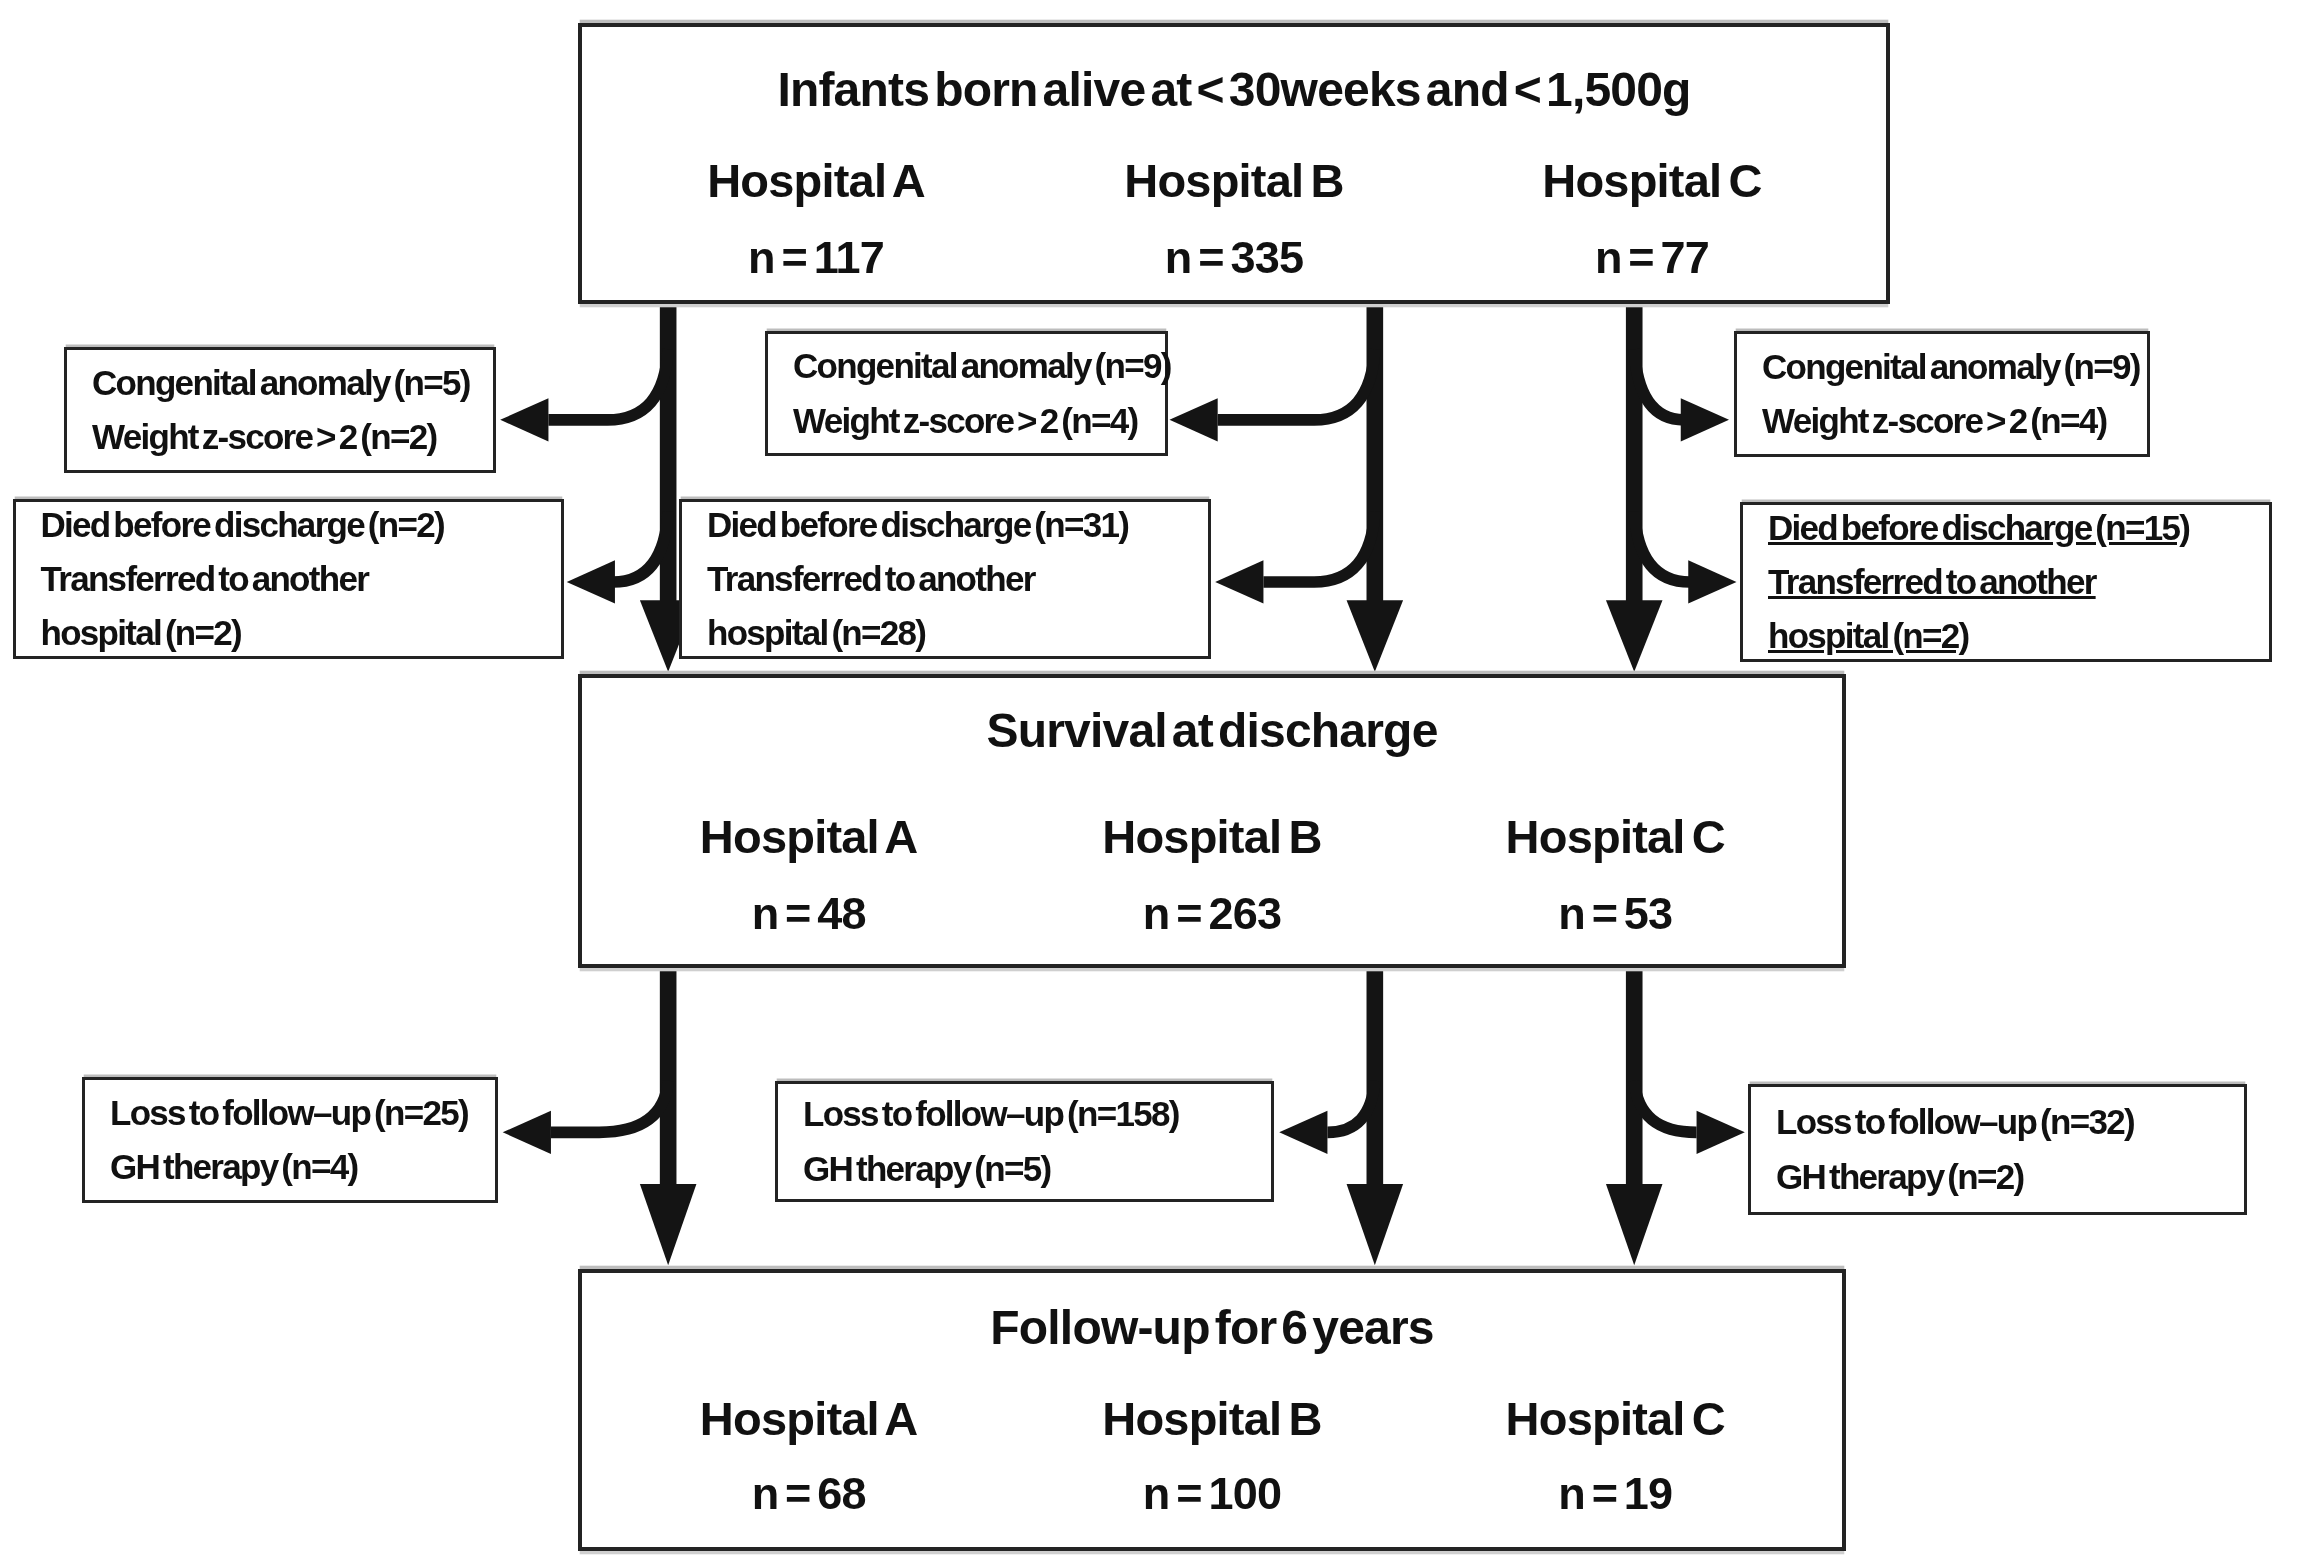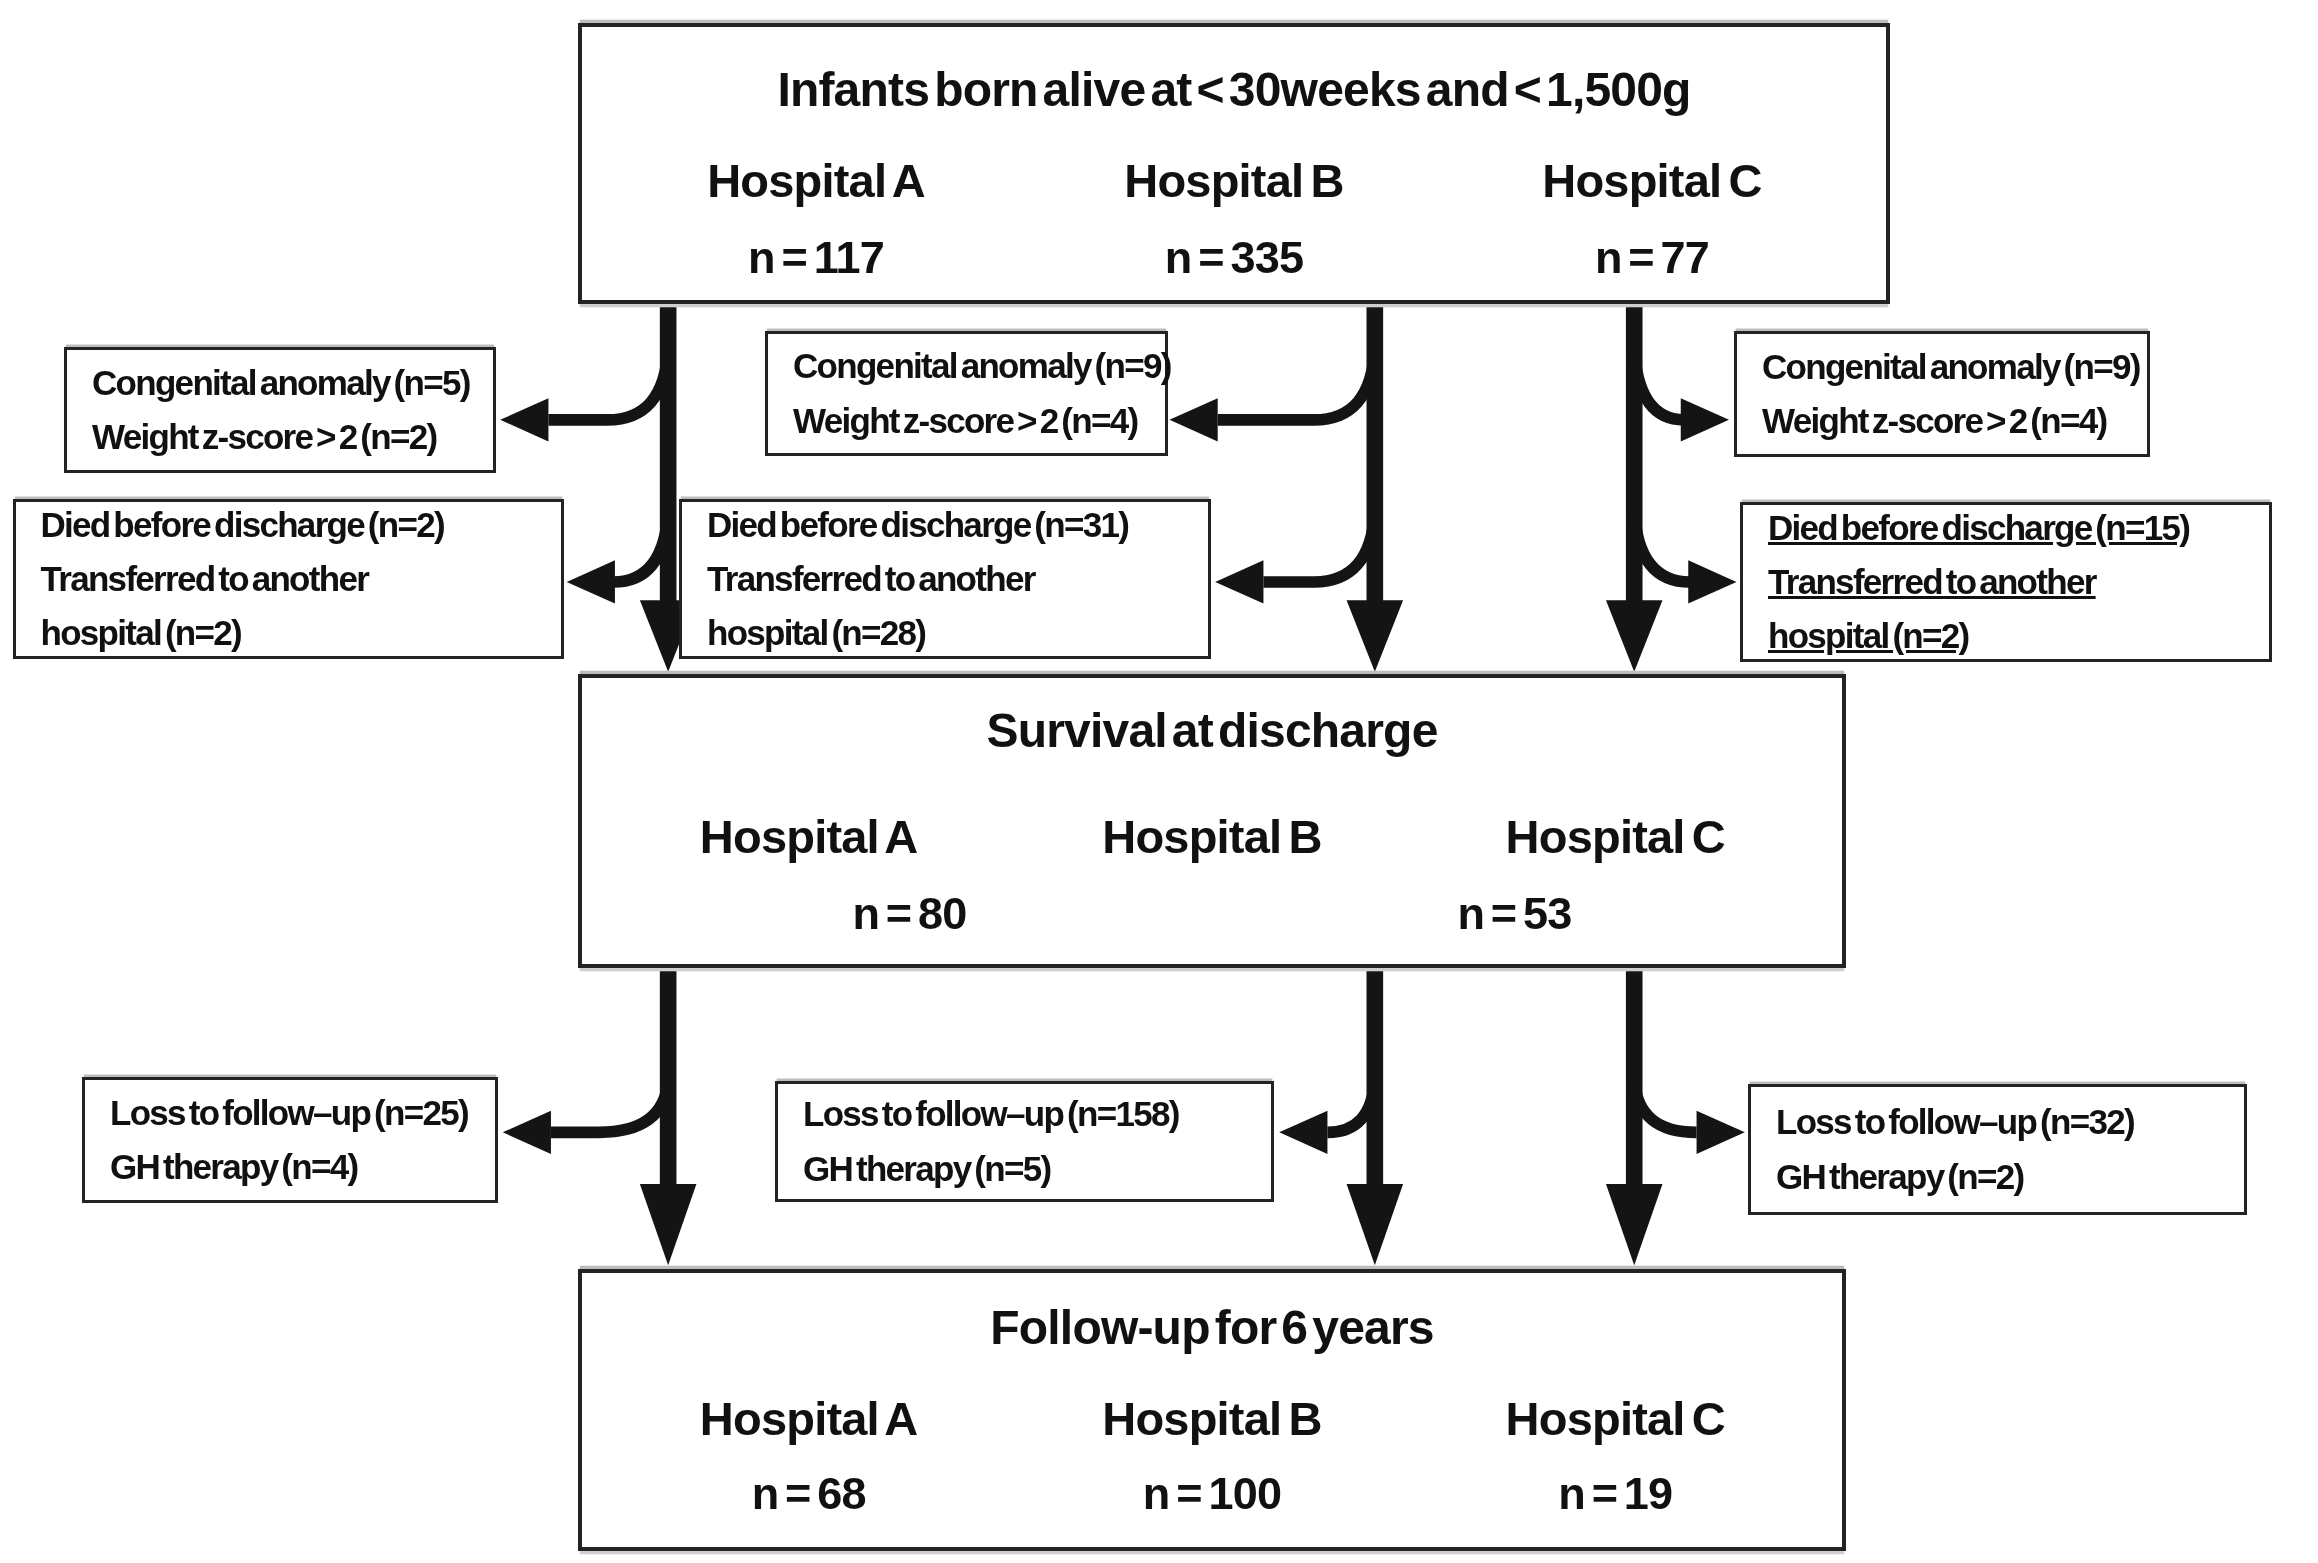--- a/index.html
+++ b/index.html
@@ -153,21 +153,22 @@
   </div>
 
   <div class="mainbox" style="left:578px;top:674px;width:1260px;height:286px;">
     <div class="bx-title" style="top:25px;">Survival at discharge</div>
     <div class="bx-row hosp" style="top:131px;">
       <div class="bx-cell">Hospital A</div>
       <div class="bx-cell">Hospital B</div>
       <div class="bx-cell">Hospital C</div>
     </div>
     <div class="bx-row ns" style="top:210px;">
-      <div class="bx-cell">n = 80</div>
+      <div class="bx-cell">n = 48</div>
+      <div class="bx-cell">n = 263</div>
       <div class="bx-cell">n = 53</div>
     </div>
   </div>
 
   <div class="mainbox" style="left:578px;top:1269px;width:1260px;height:274px;">
     <div class="bx-title" style="top:27px;">Follow-up for 6 years</div>
     <div class="bx-row hosp" style="top:118px;">
       <div class="bx-cell">Hospital A</div>
       <div class="bx-cell">Hospital B</div>
       <div class="bx-cell">Hospital C</div>

